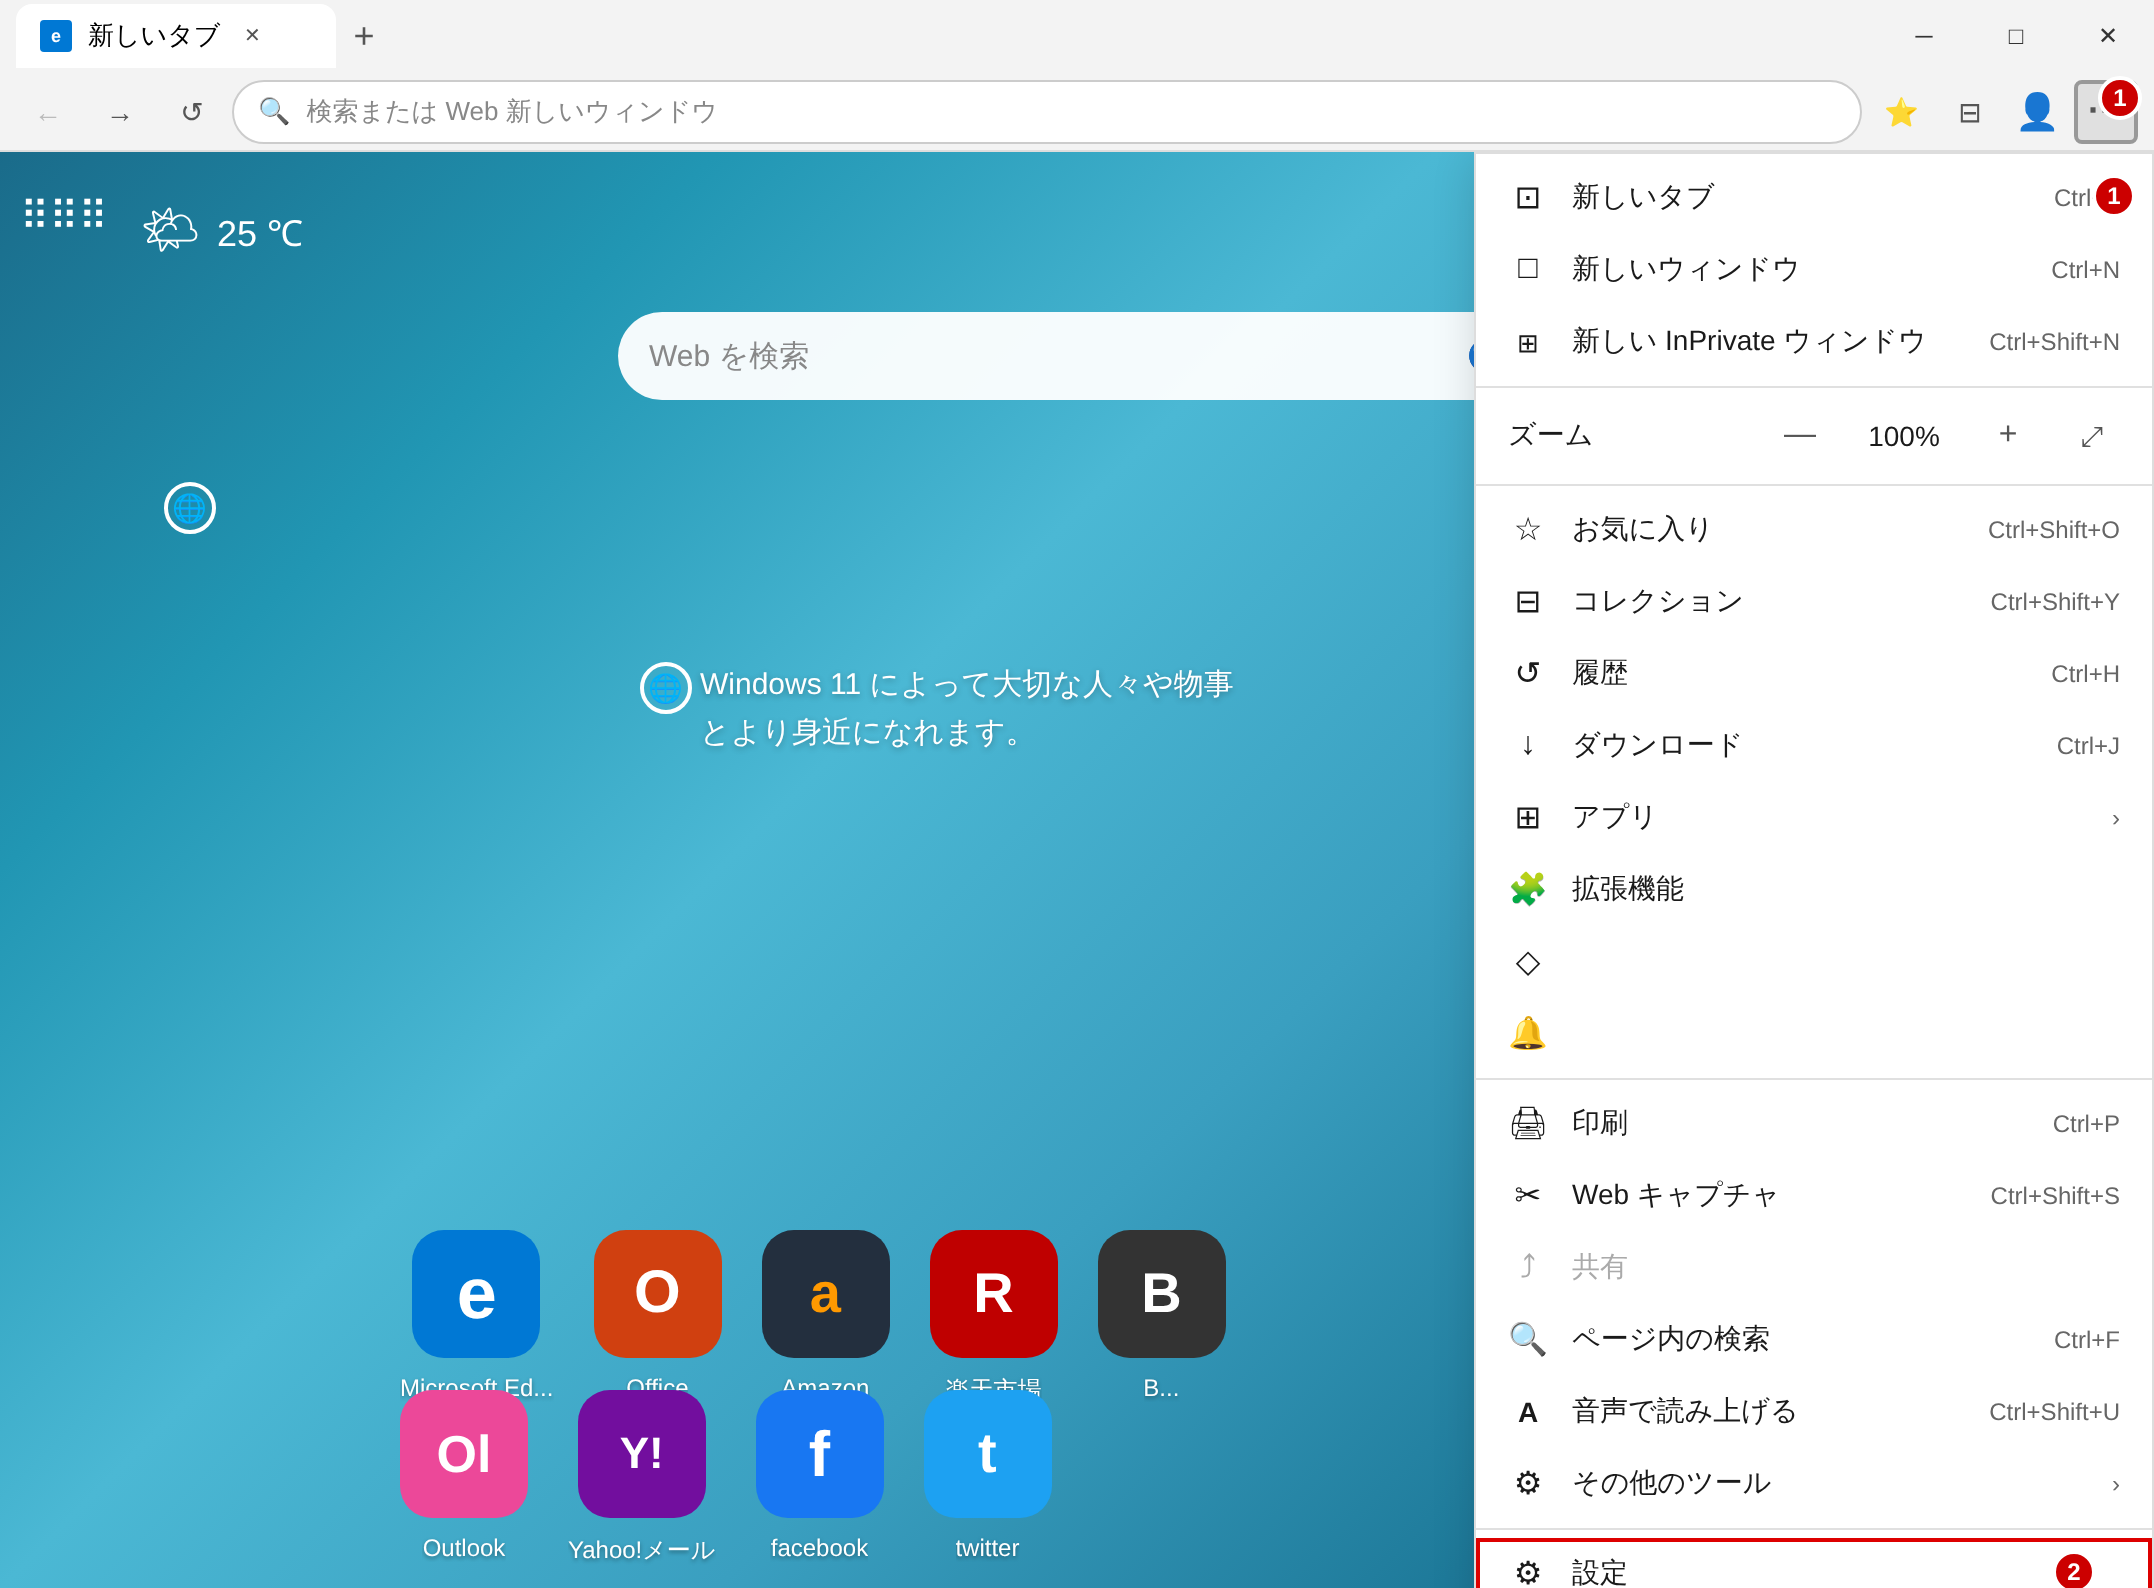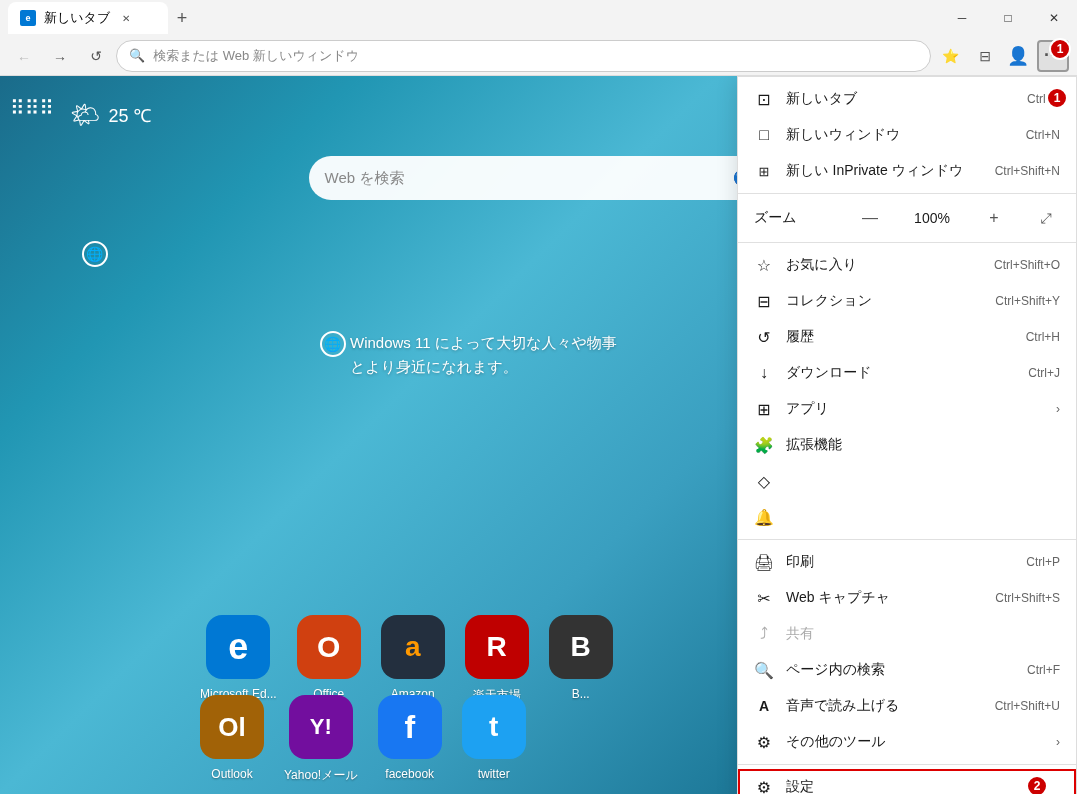--- a/index.html
+++ b/index.html
@@ -309,21 +309,21 @@
     }
     .menu-divider {
       height: 1px;
       background: #e0e0e0;
       margin: 4px 0;
     }
     .zoom-row {
       display: flex;
       align-items: center;
       padding: 6px 16px;
-      gap: 24px;
+      gap: 14px;
     }
     .zoom-label { flex: 1; color: #1a1a1a; }
     .zoom-btn {
       width: 28px; height: 28px;
       display: flex; align-items: center; justify-content: center;
       border-radius: 4px;
       cursor: pointer;
       font-size: 16px;
       color: #555;
     }
@@ -459,21 +459,21 @@
       <div class="shortcut-item">
         <div class="shortcut-icon" style="background:#333;">
           <span style="color:white; font-size:28px; font-weight:bold;">B</span>
         </div>
         <span class="shortcut-label">B...</span>
       </div>
     </div>
 
     <div class="shortcuts-row-2">
       <div class="shortcut-item">
-        <div class="shortcut-icon" style="background:#a16207;">
+        <div class="shortcut-icon" style="background:#ec4899;">
           <span style="color:white; font-size:26px; font-weight:bold;">Ol</span>
         </div>
         <span class="shortcut-label">Outlook</span>
       </div>
       <div class="shortcut-item">
         <div class="shortcut-icon" style="background:#720e9e;">
           <span style="color:white; font-size:22px; font-weight:bold;">Y!</span>
         </div>
         <span class="shortcut-label">Yahoo!メール</span>
       </div>

